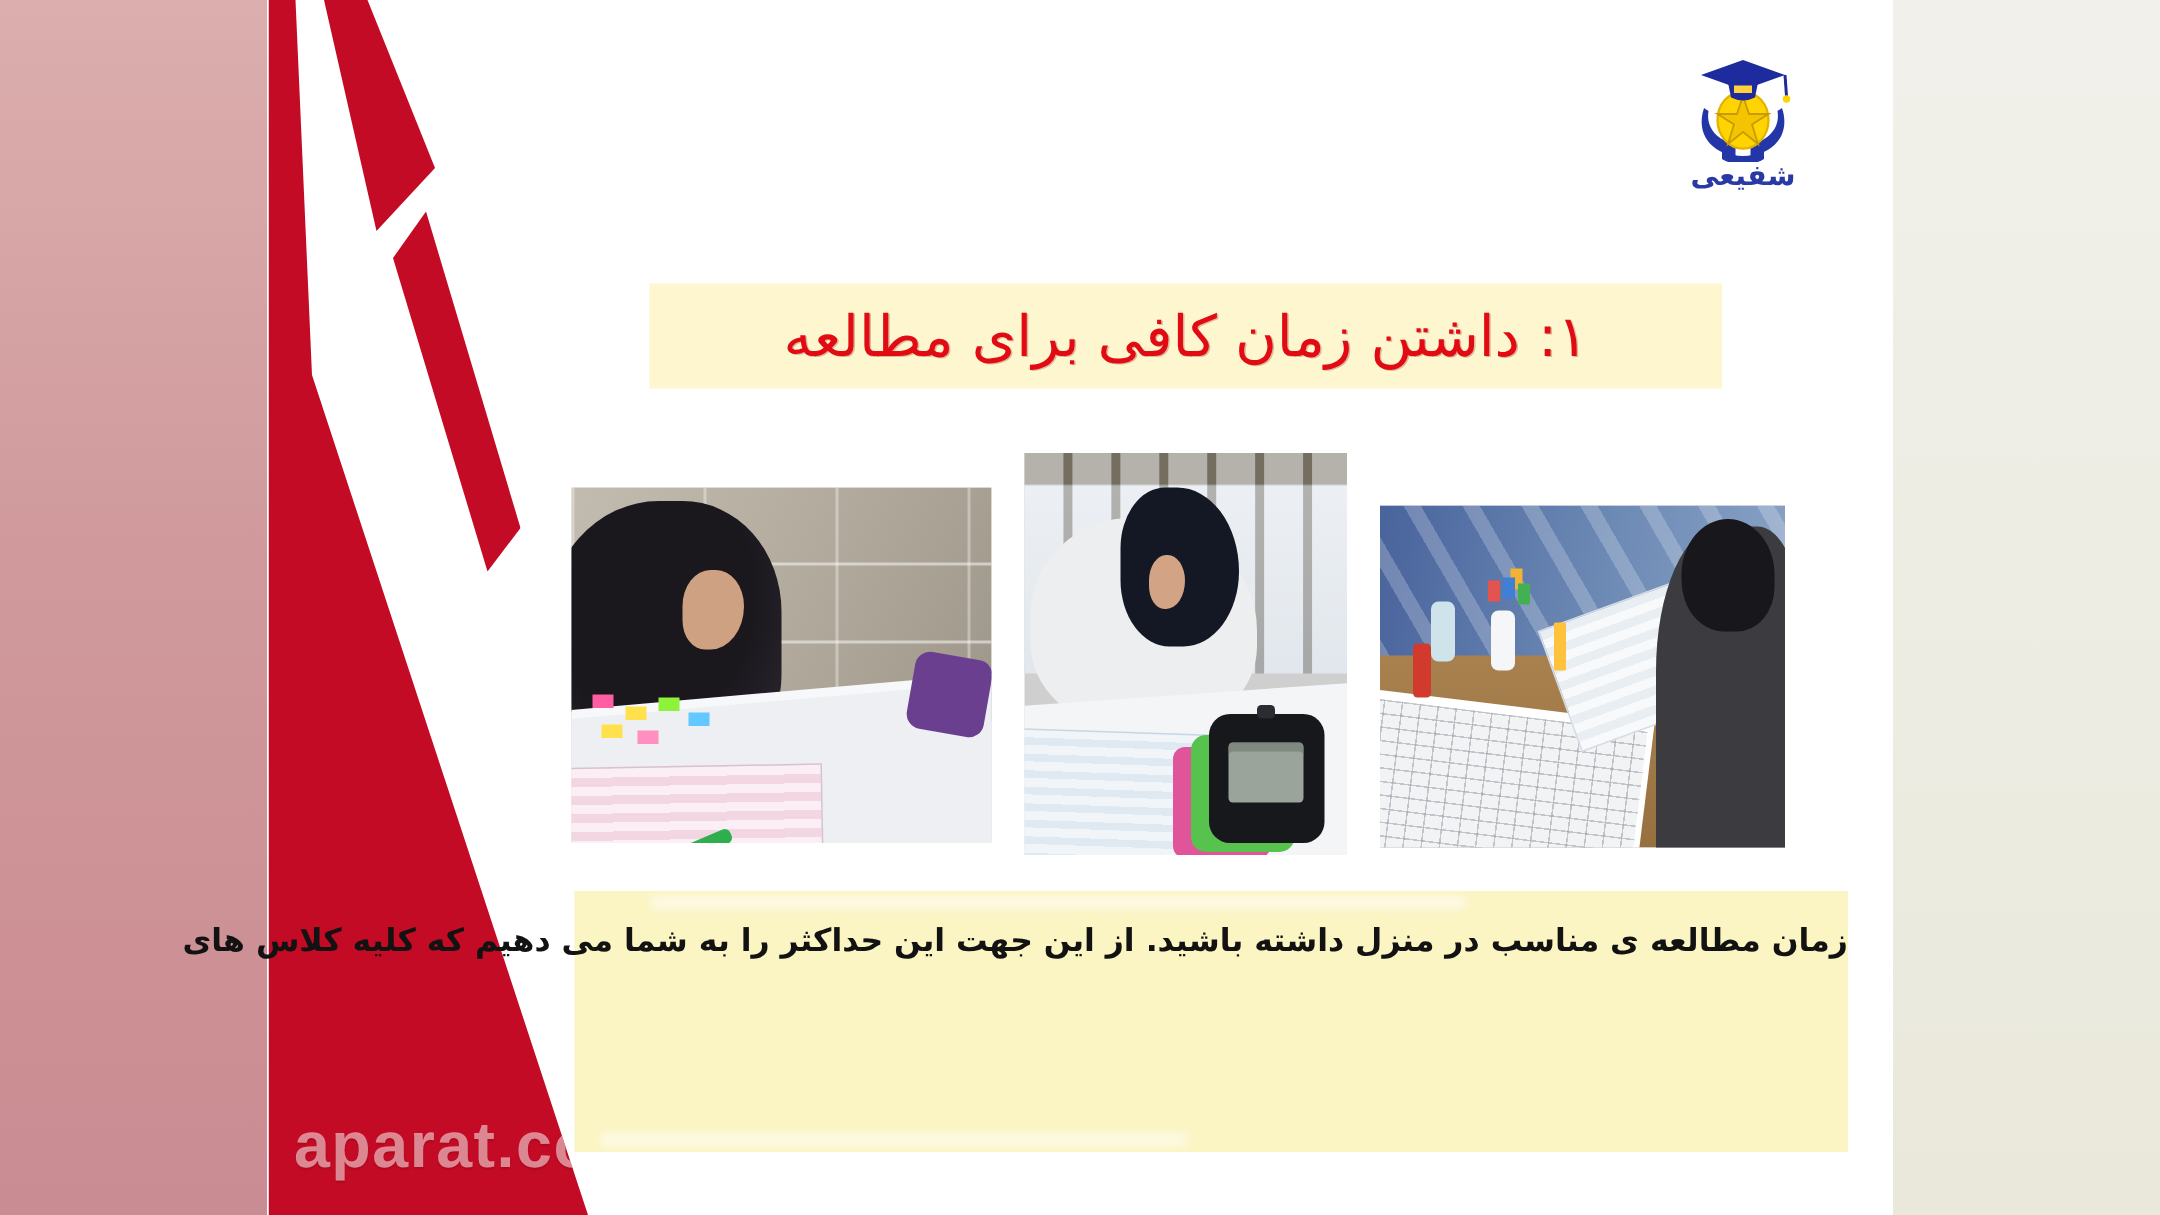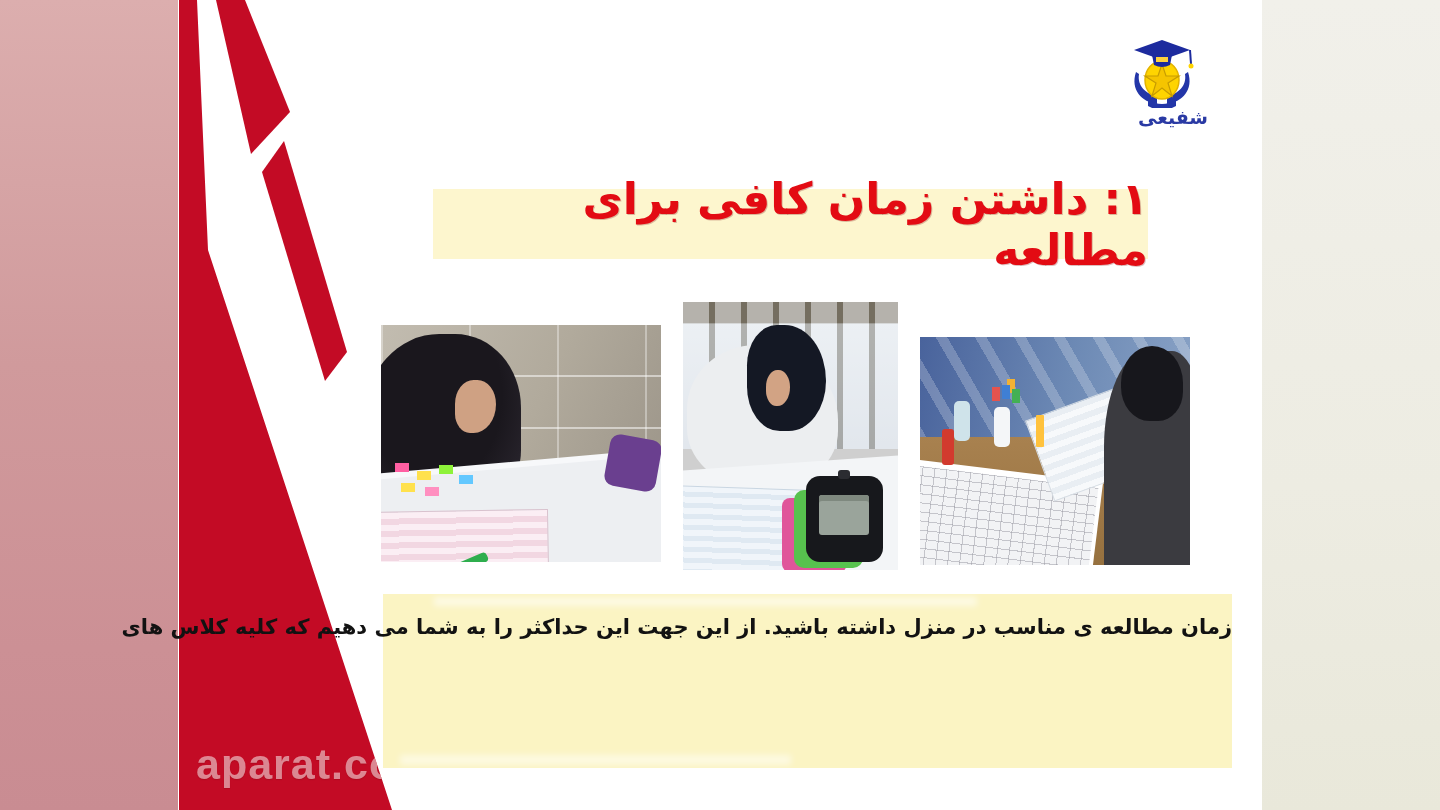--- a/index.html
+++ b/index.html
@@ -17,32 +17,32 @@
             clip-path:polygon(179px 0px,197px 0px,208px 250px,392px 810px,179px 810px);}
   .stripe-c{position:absolute;inset:0;background:#c30b25;
             clip-path:polygon(216px 0px,245px 0px,290px 112px,251px 154px);}
   .stripe-d{position:absolute;inset:0;background:#c30b25;
             clip-path:polygon(262px 172px,284px 141px,347px 352px,325px 381px);}
   .watermark{position:absolute;left:196px;top:740px;font-family:"Liberation Sans",sans-serif;
              font-weight:bold;font-size:43px;letter-spacing:1px;color:rgba(255,240,242,0.55);
              text-shadow:0 1px 1px rgba(120,0,10,0.25);}
 
   
-  .logo{position:absolute;left:1116px;top:34px;width:92px;text-align:right;}
+  .logo{position:absolute;left:1116px;top:34px;width:92px;text-align:center;}
   .logo svg{display:block;margin:0 auto;}
   .logo-label{display:block;margin-top:-2px;color:#2a3aa4;font-weight:bold;font-size:19px;direction:rtl;}
 
   
   .title{position:absolute;left:480px;top:62px;width:720px;text-align:center;direction:rtl;
          color:#1e1b96;font-size:55px;font-weight:bold;line-height:80px;}
 
   
   .heading-box{position:absolute;left:433px;top:189px;width:715px;height:70px;background:#fdf6ce;
                display:flex;align-items:center;justify-content:center;}
-  .heading-text{direction:rtl;color:#e30b13;font-size:44px;font-weight:bold;
+  .heading-text{direction:rtl;color:#e30b13;font-size:38px;font-weight:normal;
                 text-shadow:1px 1px 0 rgba(120,0,0,0.25);}
 
   
   .photo{position:absolute;overflow:hidden;background:#cfcfcf;}
   .photo1{left:381px;top:325px;width:280px;height:237px;}
   .photo2{left:683px;top:302px;width:215px;height:268px;}
   .photo3{left:920px;top:337px;width:270px;height:228px;}
   .art{position:absolute;}
 
   

